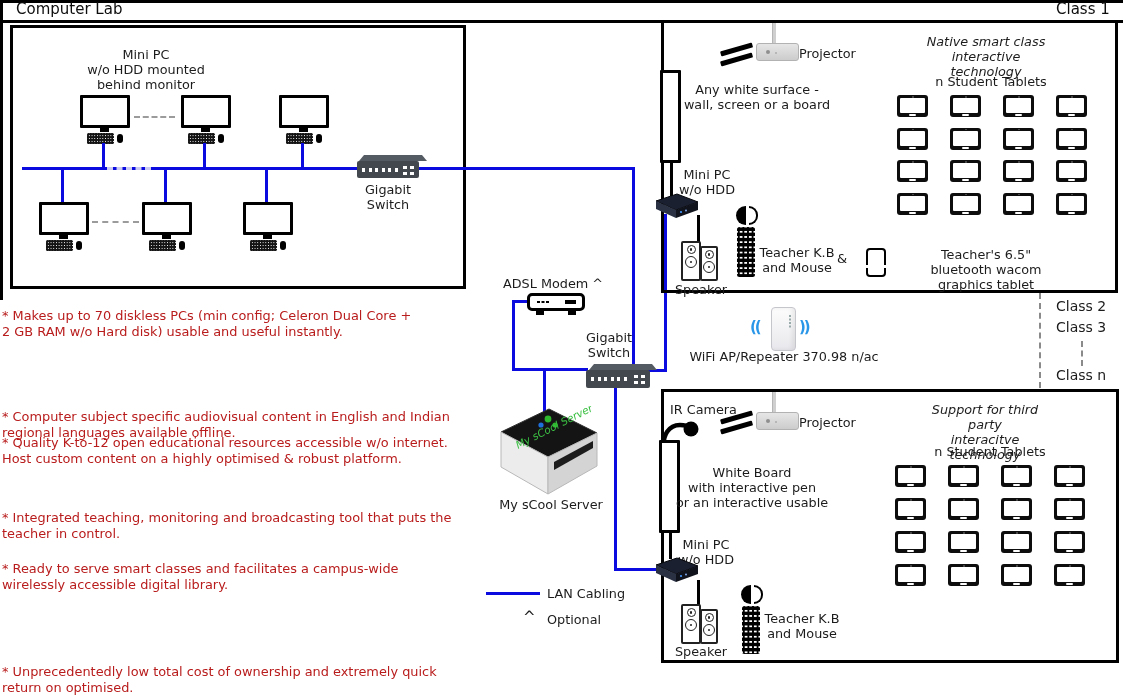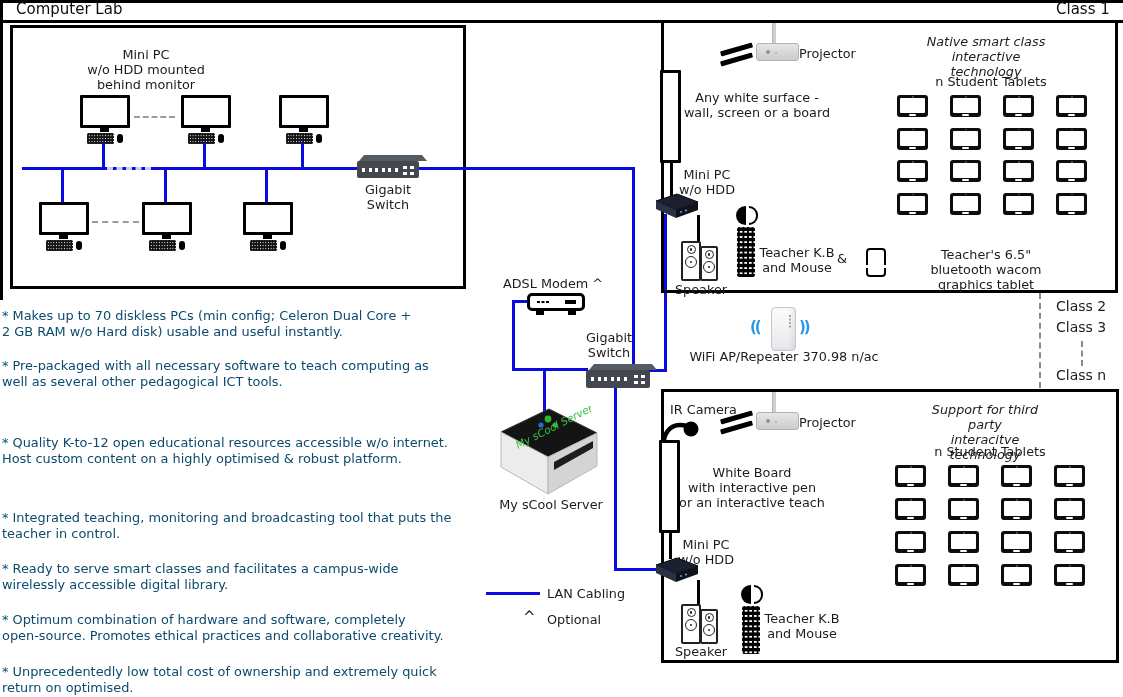--- a/index.html
+++ b/index.html
@@ -12,21 +12,21 @@
   .lbl.it{font-style:italic;}
   .lbl.big{font-size:15px;color:#0d0d0d;}
   .lbl.cls{font-size:14px;}
   .box{position:absolute;border:3px solid #000;background:transparent;}
   .lan{position:absolute;background:var(--lan);}
   .blk{position:absolute;background:#000;}
   .gdash{position:absolute;border-top:2.6px dashed #9b9b9b;}
   .ldash{position:absolute;border-top:3px dashed #c9c9f2;}
   .vdash{position:absolute;border-left:2.4px dashed #8a8a8a;}
   .bullet{position:absolute;left:2px;width:492px;font-size:12.9px;line-height:16px;
-          color:#0c4a6e;white-space:pre-line;}
+          color:#b91c1c;white-space:pre-line;}
   
   .ws{position:absolute;width:51px;}
   .mon{width:44px;height:27px;border:3.5px solid #000;background:#fff;border-radius:1px;margin:0 auto;}
   .stand{width:9px;height:4px;background:#000;margin:0 auto;}
   .krow{display:flex;align-items:center;justify-content:center;margin-top:1px;}
   .kbd{width:27px;height:11px;background:#141414;border-radius:1.5px;
        background-image:radial-gradient(#fff 0.6px,transparent 0.75px);
        background-size:2.7px 2.9px;background-position:1px 1.2px;}
   .pcmouse{width:6px;height:9px;background:#000;border-radius:3px;margin-left:3px;}
   
@@ -267,21 +267,21 @@
       </div>
       <div class="tab" style="left: 1003px; top: 192.8px;">
         <div class="scr"></div>
       </div>
       <div class="tab" style="left: 1056px; top: 192.8px;">
         <div class="scr"></div>
       </div>
     </div>
 
   <div class="board" style="left:660px;top:70px"></div>
-  <div class="lbl" style="left:757px;top:90px">Any white surface -
+  <div class="lbl" style="left:757px;top:82px">Any white surface -
 wall, screen or a board</div>
   <div class="blk" style="left:670px;top:160px;width:3px;height:36px"></div>
 
   <div class="lbl" style="left:707px;top:167px">Mini PC
 w/o HDD</div>
   <svg class="abs" style="left:655px;top:193px" width="45" height="26" viewBox="0 0 45 26">
     <polygon points="22,1 43,9 21,17 1,8" fill="#1b2030" stroke="#05060a" stroke-width="1"></polygon>
     <polygon points="1,8 21,17 21,25 1,16" fill="#2a3142"></polygon>
     <polygon points="21,17 43,9 43,17 21,25" fill="#10131c"></polygon>
     <circle cx="26" cy="19" r="1.1" fill="#4499ff"></circle>
@@ -380,21 +380,21 @@
         <div class="scr"></div>
       </div>
       <div class="tab" style="left: 1054px; top: 564px;">
         <div class="scr"></div>
       </div>
     </div>
 
   <div class="board" style="left:659px;top:440px"></div>
   <div class="lbl" style="left:752px;top:465px">White Board
 with interactive pen
-or an interactive teach</div>
+or an interactive usable</div>
   <div class="blk" style="left:669px;top:531px;width:3px;height:28px"></div>
 
   <div class="lbl" style="left:706px;top:537px">Mini PC
 w/o HDD</div>
   <svg class="abs" style="left:655px;top:557px" width="45" height="26" viewBox="0 0 45 26">
     <polygon points="22,1 43,9 21,17 1,8" fill="#1b2030" stroke="#05060a" stroke-width="1"></polygon>
     <polygon points="1,8 21,17 21,25 1,16" fill="#2a3142"></polygon>
     <polygon points="21,17 43,9 43,17 21,25" fill="#10131c"></polygon>
     <circle cx="26" cy="19" r="1.1" fill="#4499ff"></circle>
       <circle cx="31" cy="17.5" r="0.9" fill="#8ab6ff"></circle>
@@ -414,26 +414,24 @@
   <div class="tms" style="left:741px;top:585px;width:22px;height:19px">
       <div class="l"></div>
       <div class="r"></div>
     </div>
   <div class="tkb" style="left:742px;top:606px;width:18px;height:48px"></div>
   <div class="lbl" style="left:802px;top:611px">Teacher K.B
 and Mouse</div>
 
   <div class="bullet" style="top:308px">* Makes up to 70 diskless PCs (min config; Celeron Dual Core +
    2 GB RAM w/o Hard disk) usable and useful instantly.</div>
-  <div class="bullet" style="top:358px">* Pre-packaged with all necessary software to teach computing as
-   well as several other pedagogical ICT tools.</div>
+  <div class="bullet" style="top:409px">* Computer subject specific audiovisual content in English and Indian
+   regional languages available offline.</div>
   <div class="bullet" style="top:435px">* Quality K-to-12 open educational resources accessible w/o internet.
    Host custom content on a highly optimised &amp; robust platform.</div>
   <div class="bullet" style="top:510px">* Integrated teaching, monitoring and broadcasting tool that puts the
    teacher in control.</div>
   <div class="bullet" style="top:561px">* Ready to serve smart classes and facilitates a campus-wide
    wirelessly accessible digital library.</div>
-  <div class="bullet" style="top:612px">* Optimum combination of hardware and software, completely
-   open-source. Promotes ethical practices and collaborative creativity.</div>
   <div class="bullet" style="top:664px">* Unprecedentedly low total cost of ownership and extremely quick
    return on optimised.</div>
 
 </div>
 
 </body></html>

